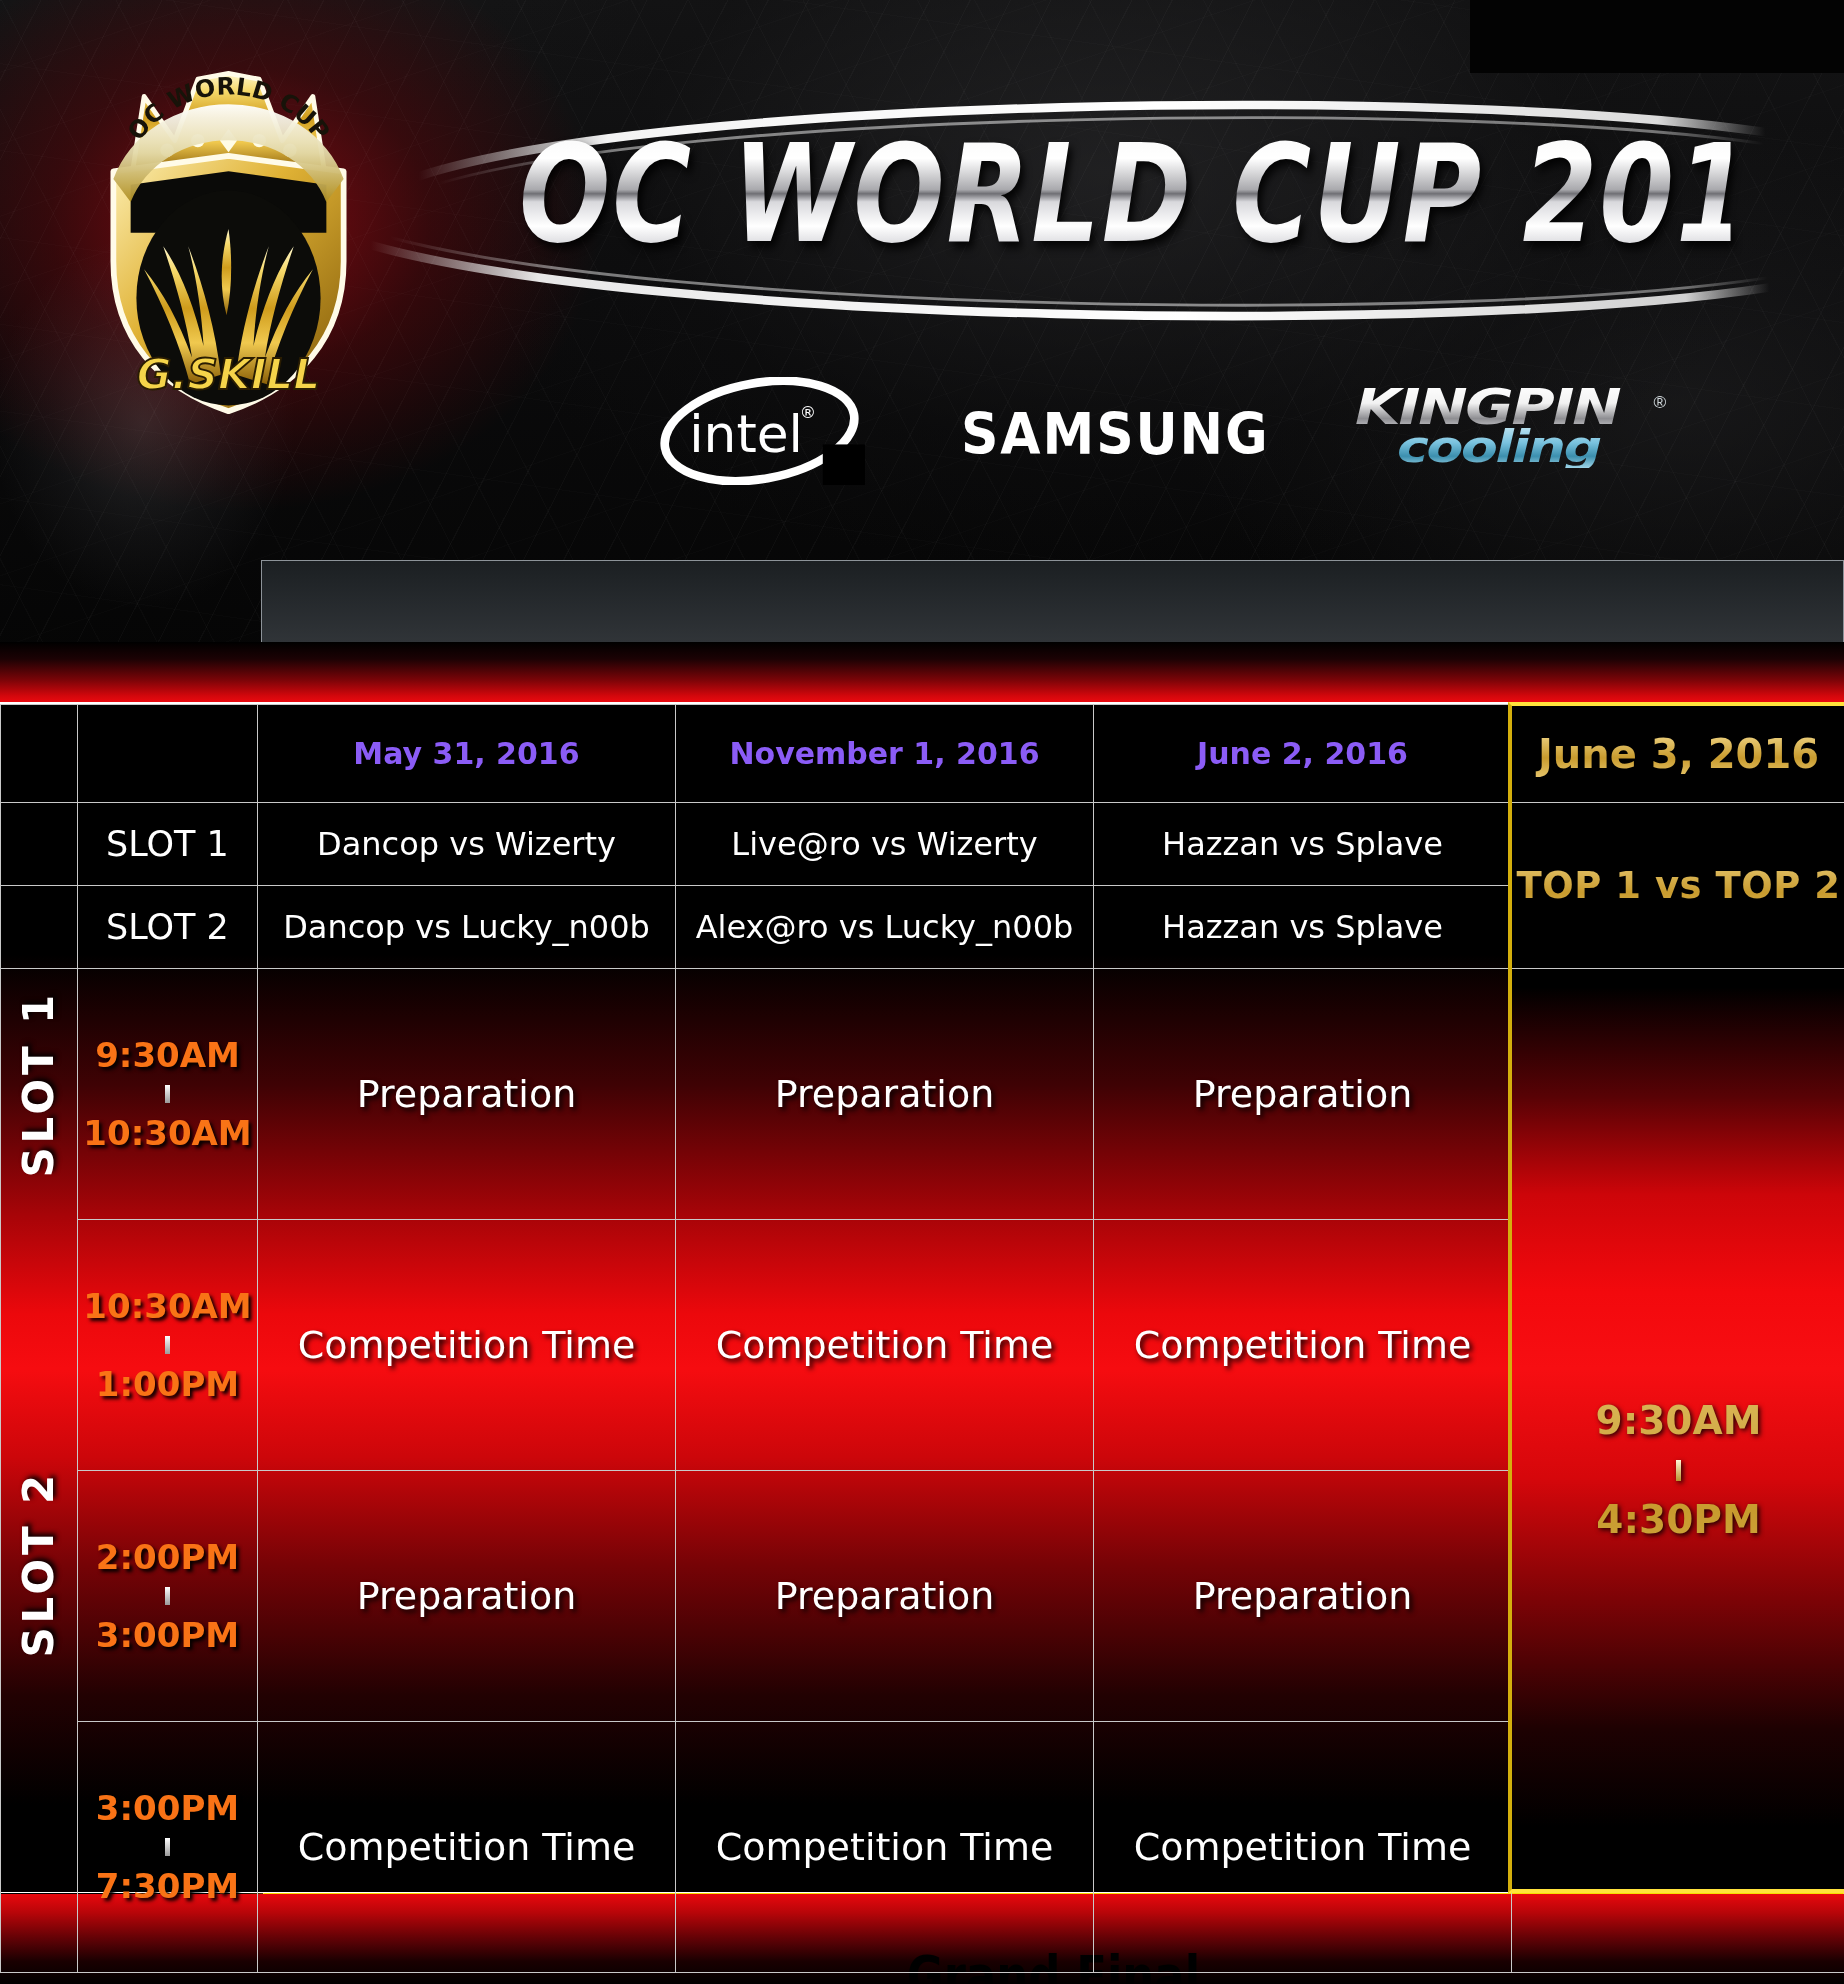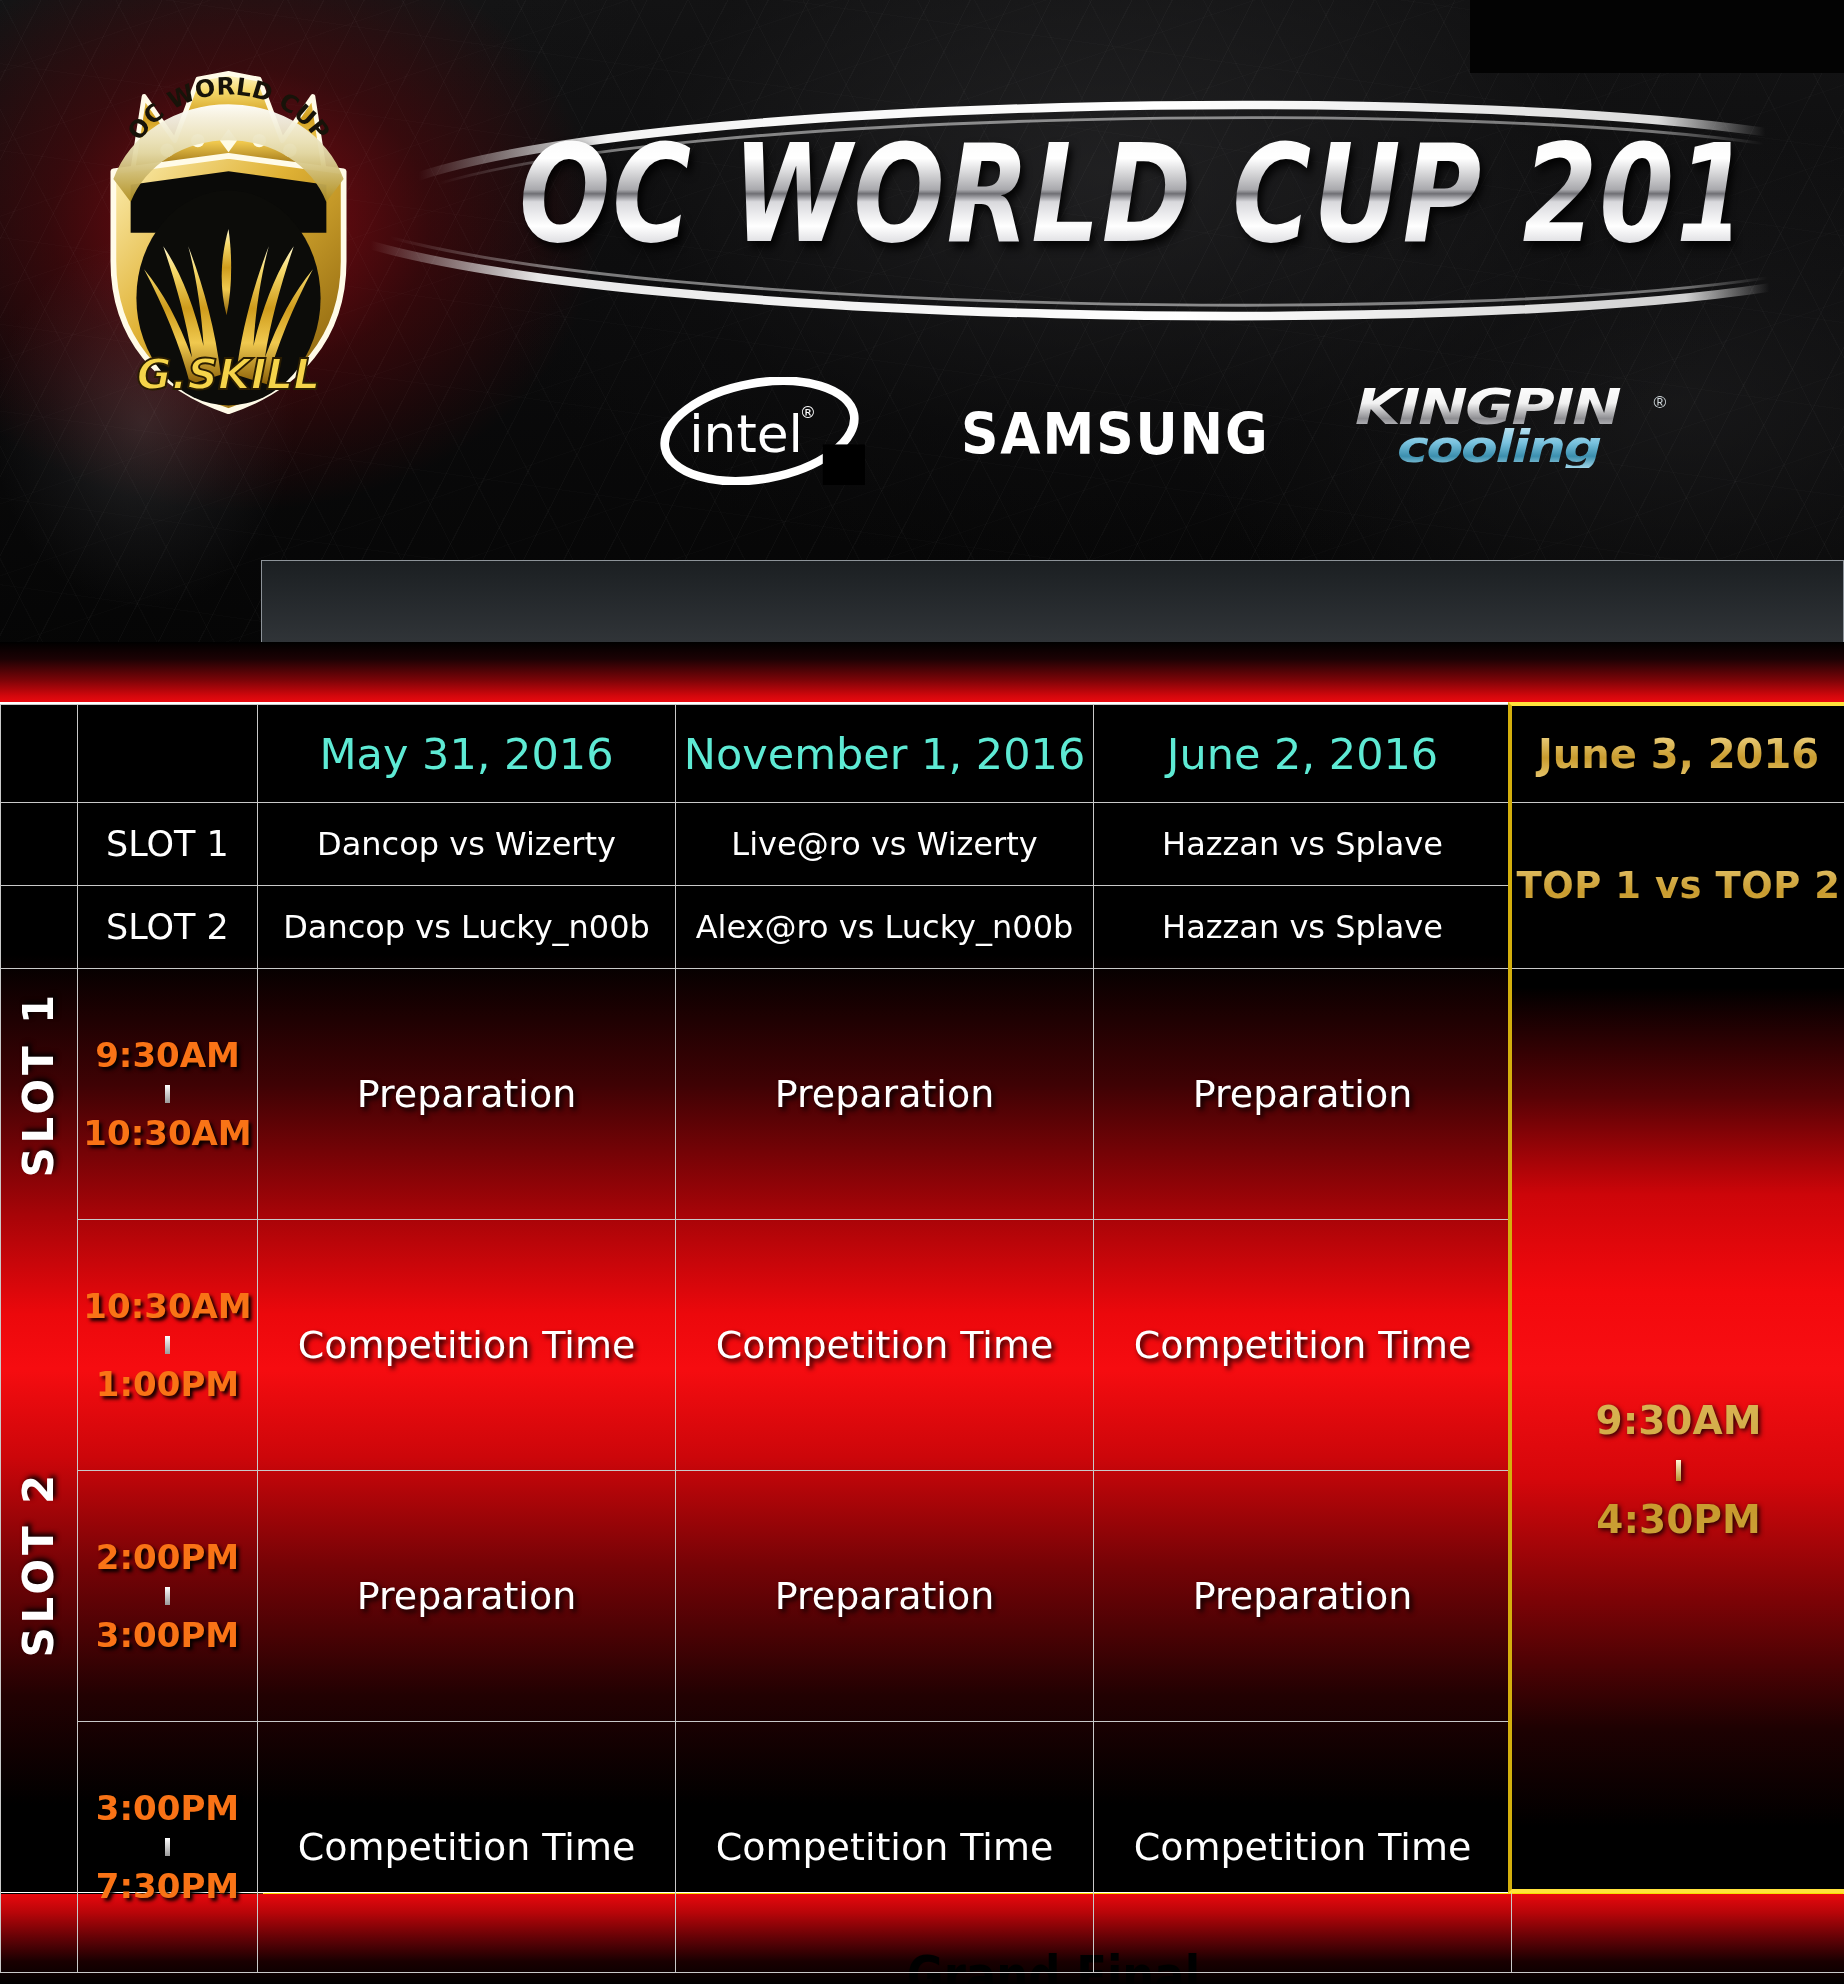--- a/index.html
+++ b/index.html
@@ -217,21 +217,21 @@
   .c-slot   { width: 180px; }
   .c-day    { width: 418px; }
   .c-gf     { width: 334px; }
 
   .row-head td { height: 98px; }
   .row-slot td { height: 83px; }
   .row-block td { height: 251px; }
 
   .day-head {
     font-family: "DejaVu Sans", sans-serif;
-    font-size: 43px; font-weight: 400; color: #5eead4;
+    font-size: 30px; font-weight: 700; color: #8b5cf6;
     text-shadow: 2.9px 2.9px 3.8px rgba(0,0,0,0.9);
   }
   .gold-text {
     font-family: "DejaVu Sans", sans-serif;
     font-weight: bold;
     background: linear-gradient(180deg, #fdf3cd 0%, #f3da8e 26%, #c89b2e 54%, #e8c86f 76%, #f7e8b4 100%);
     -webkit-background-clip: text; background-clip: text;
     color: transparent; -webkit-text-fill-color: transparent;
     filter: drop-shadow(2.9px 2.9px 2.9px rgba(0,0,0,0.85));
   }

